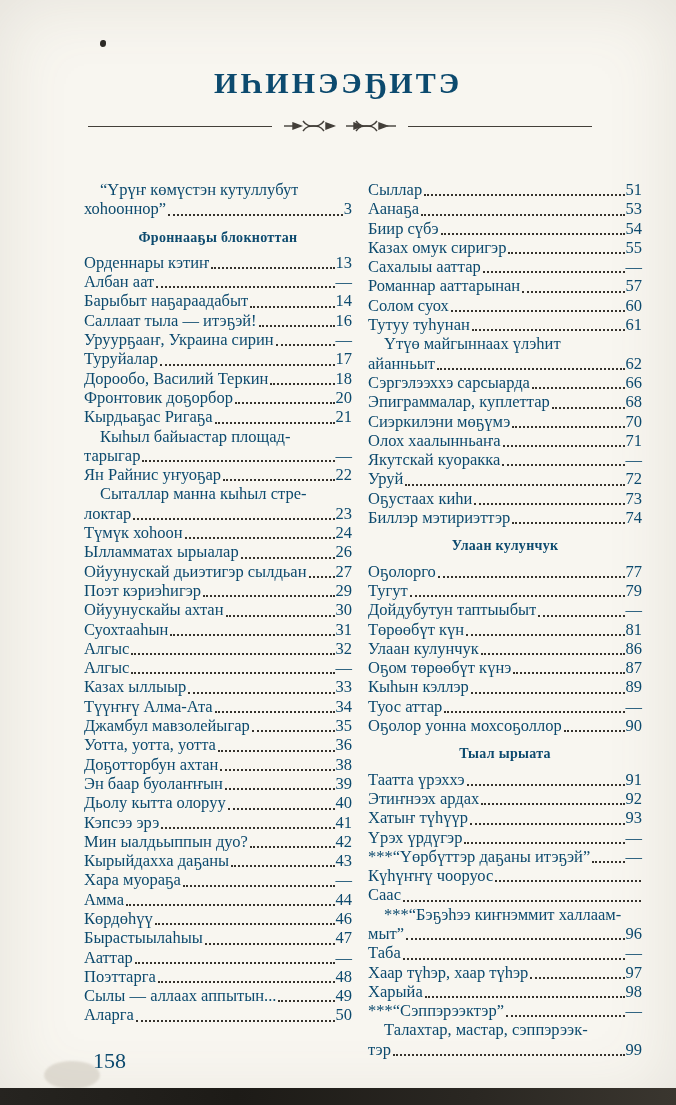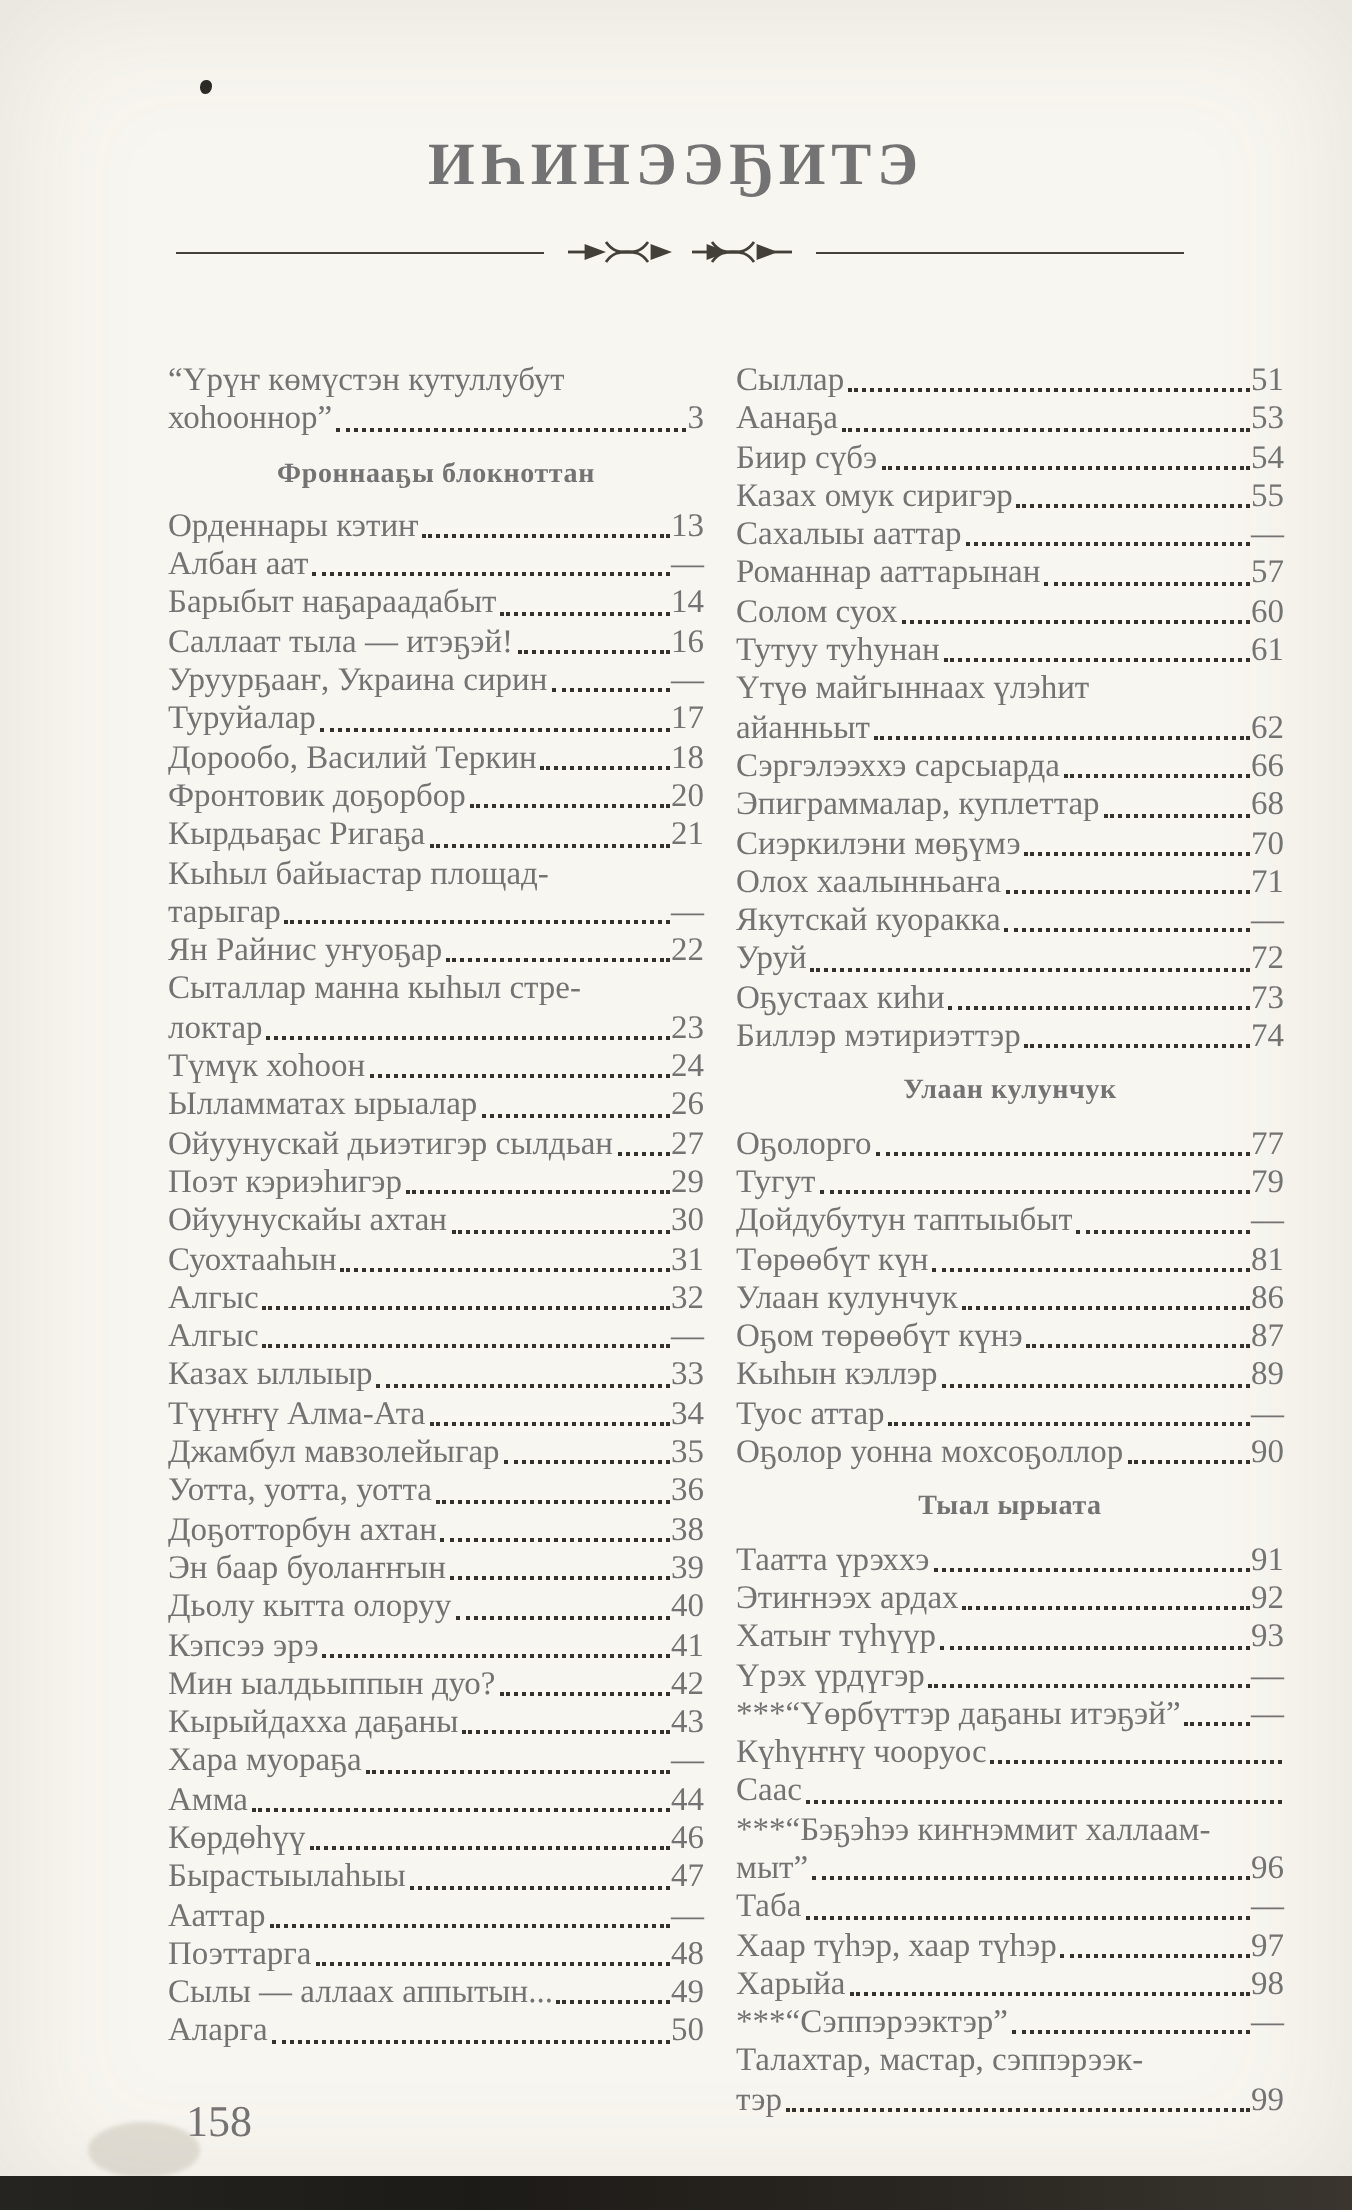--- a/index.html
+++ b/index.html
@@ -1,21 +1,21 @@
 <!DOCTYPE html>
 <html><head>
 <meta charset="utf-8">
 <style>
   html,body { margin:0; padding:0; background:#e8e5de; }
   .page {
     position:relative; width:676px; height:1105px; overflow:hidden;
     background:#f8f6f0;
     box-shadow: inset 0 0 70px rgba(115,105,88,0.14);
     font-family:"Liberation Serif","DejaVu Serif",serif;
-    color:#737373;
+    color:#0c4a6e;
   }
   .page-title {
     position:absolute; top:66px; left:0; width:100%;
     text-align:center; font-size:30px; font-weight:bold; letter-spacing:3px;
   }
   .divider {
     position:absolute; top:118px; left:88px; right:84px; height:16px;
     display:flex; align-items:center; gap:12px;
   }
   .divider .rule { flex:1; height:0; border-top:1.6px solid #433f39; }
@@ -27,21 +27,21 @@
   .col { font-size:16.5px; line-height:19.3px; }
   .col-left  { width:268px; }
   .col-right { flex:1; }
   .toc-heading {
     text-align:center; font-weight:bold; font-size:14px;
     margin:9px 0 6px 0; letter-spacing:0.3px;
   }
   .toc-entry { margin:0; }
   .toc-line { display:flex; align-items:flex-end; white-space:nowrap; }
   .toc-line .t { flex:0 1 auto; overflow:hidden; }
-  .toc-line .plain { white-space:normal; }
+  .toc-line .plain { white-space:normal;margin-left:16px; }
   .leader {
     flex:1 1 8px; min-width:8px; height:0;
     border-bottom:2.2px dotted #35322d;
     margin:0 1px 3px 2px;
   }
   .pnum { flex:0 0 auto; }
   .footer-page-number {
     position:absolute; left:93px; top:1048px; font-size:22px;
   }
   .scan-smudge {

